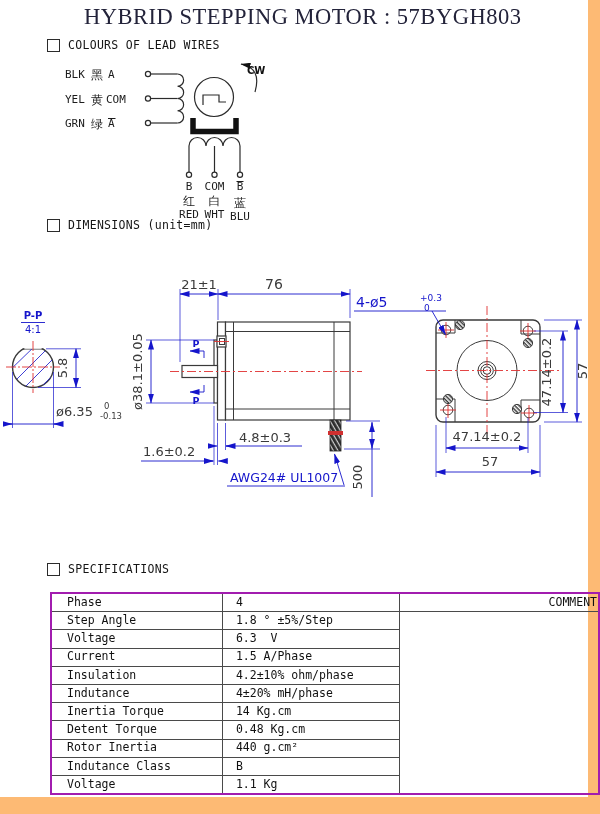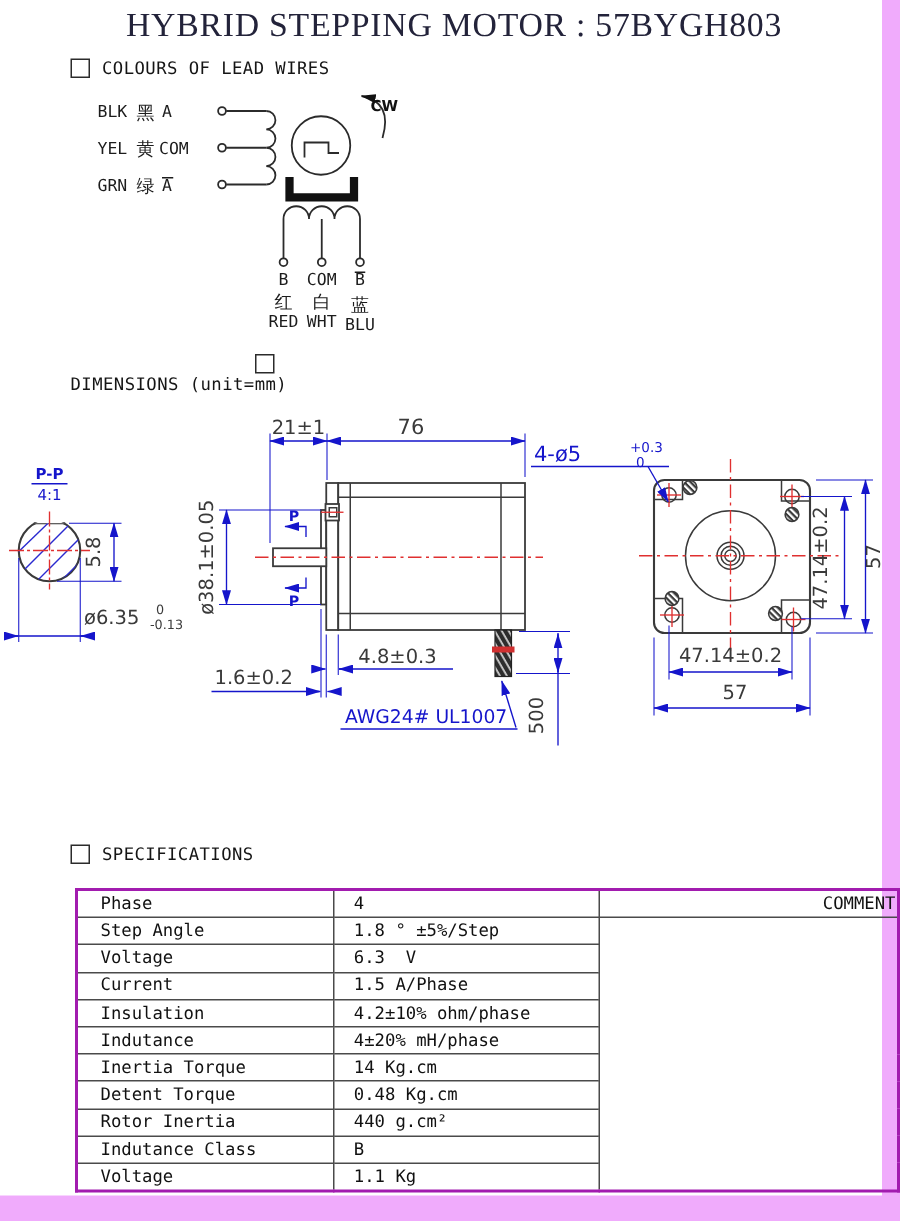--- a/index.html
+++ b/index.html
@@ -1,21 +1,21 @@
 <!DOCTYPE html>
 <html><head>
 <meta charset="utf-8">
 <style>
   html,body{margin:0;padding:0;background:#9a9a9a;}
-  .canvas{position:relative;width:600px;height:814px;background:#f0abfc;overflow:hidden;
+  .canvas{position:relative;width:600px;height:814px;background:#fdba74;overflow:hidden;
           font-family:"DejaVu Sans Mono",monospace;}
   .page{position:absolute;left:0;top:0;width:588px;height:797px;background:#ffffff;}
   .title{position:absolute;left:84px;top:4px;font-family:"Liberation Serif",serif;
          font-size:22.5px;letter-spacing:0.5px;color:#23233a;white-space:nowrap;}
-  .sec-head{position:absolute;display:flex;align-items:flex-end;color:#151515;
+  .sec-head{position:absolute;display:flex;align-items:center;color:#151515;
             font-size:11.5px;letter-spacing:0.3px;white-space:nowrap;}
   .cbx{display:inline-block;width:11px;height:11px;border:1.6px solid #2b2b2b;margin-right:8px;}
   
   svg text{font-family:"DejaVu Sans",sans-serif;}
   .ol{stroke:#3a3a3a;stroke-width:1.4;fill:none;}
   .ol2{stroke:#3a3a3a;stroke-width:1;fill:none;}
   .olw{stroke:#3a3a3a;stroke-width:1.2;fill:#ffffff;}
   .dim{stroke:#1515cb;stroke-width:0.9;fill:none;}
   .ext{stroke:#1515cb;stroke-width:0.7;fill:none;}
   .dimt{fill:#3a3a3a;font-size:13px;}
@@ -103,21 +103,21 @@
     <line x1="236.5" y1="181.5" x2="243.5" y2="181.5" stroke="#1c1c1c" stroke-width="1"></line>
     <text class="wtc" x="189" y="205">红</text>
     <text class="wtc" x="214.5" y="205">白</text>
     <text class="wtc" x="240" y="207">蓝</text>
     <text class="wt" x="189" y="218">RED</text>
     <text class="wt" x="214.5" y="218">WHT</text>
     <text class="wt" x="240" y="220">BLU</text>
   </g>
 </svg>
 
-<div class="sec-head" style="left:47px;top:236px;flex-direction:column;">
+<div class="sec-head" style="left:47px;top:218px;">
   <span class="cbx"></span>
   <span>DIMENSIONS (unit=mm)</span>
 </div>
 
 <svg style="position:absolute;left:0;top:262px;" width="600" height="250" viewBox="0 262 600 250">
   <defs>
     <marker id="arr" viewBox="0 0 10 6" refX="9.5" refY="3" markerWidth="10" markerHeight="6" markerUnits="userSpaceOnUse" orient="auto-start-reverse">
       <path d="M0,0 L10,3 L0,6 Z" fill="#1515cb"></path>
     </marker>
     <clipPath id="ppclip">

